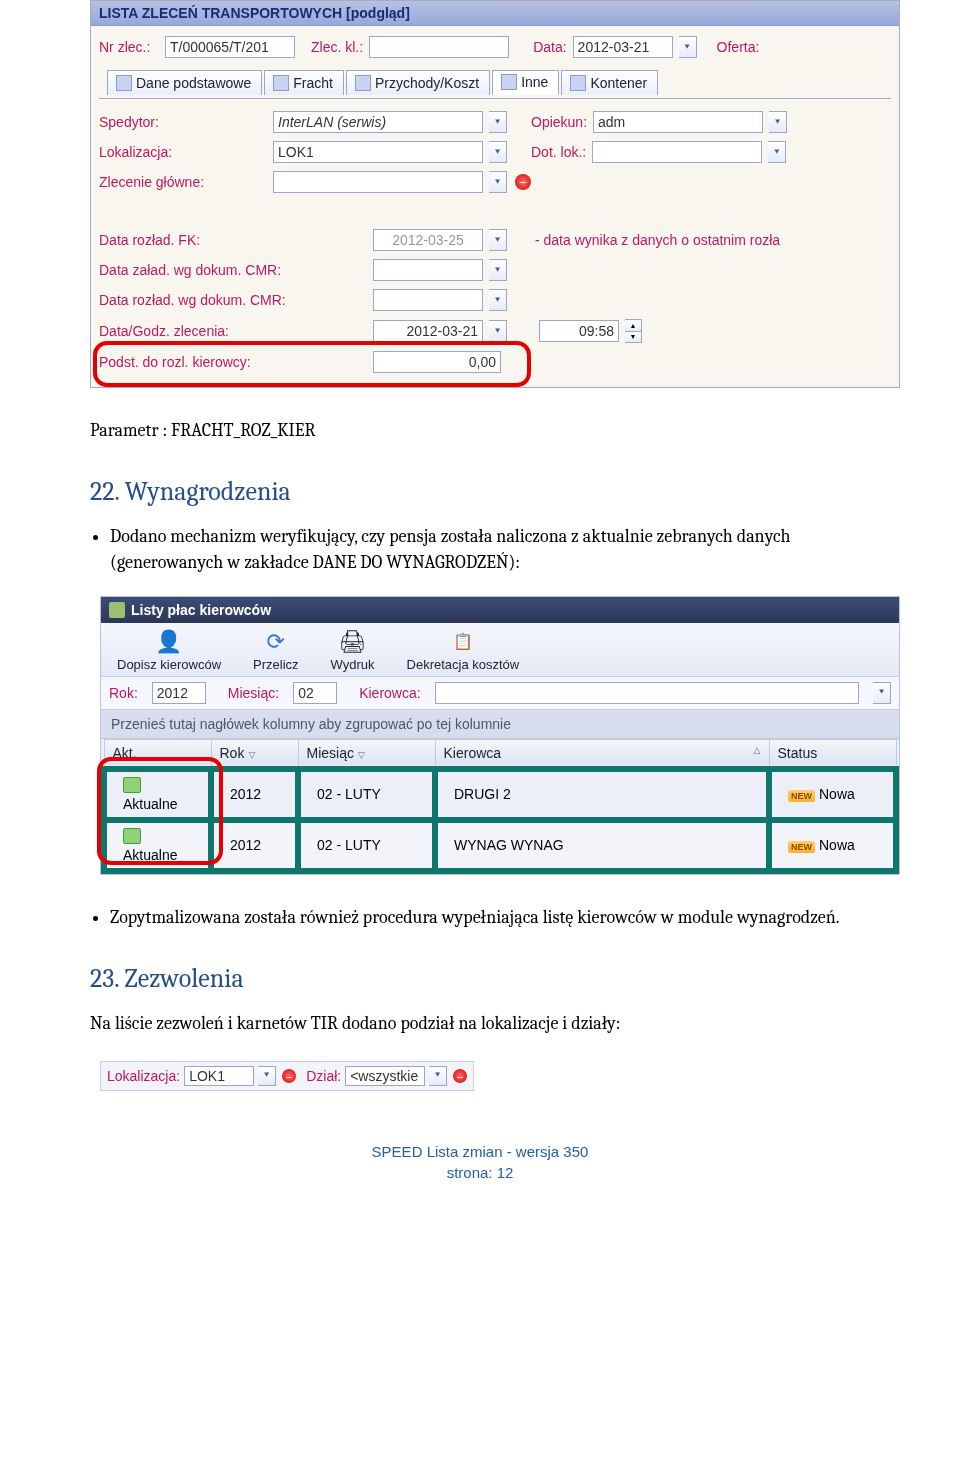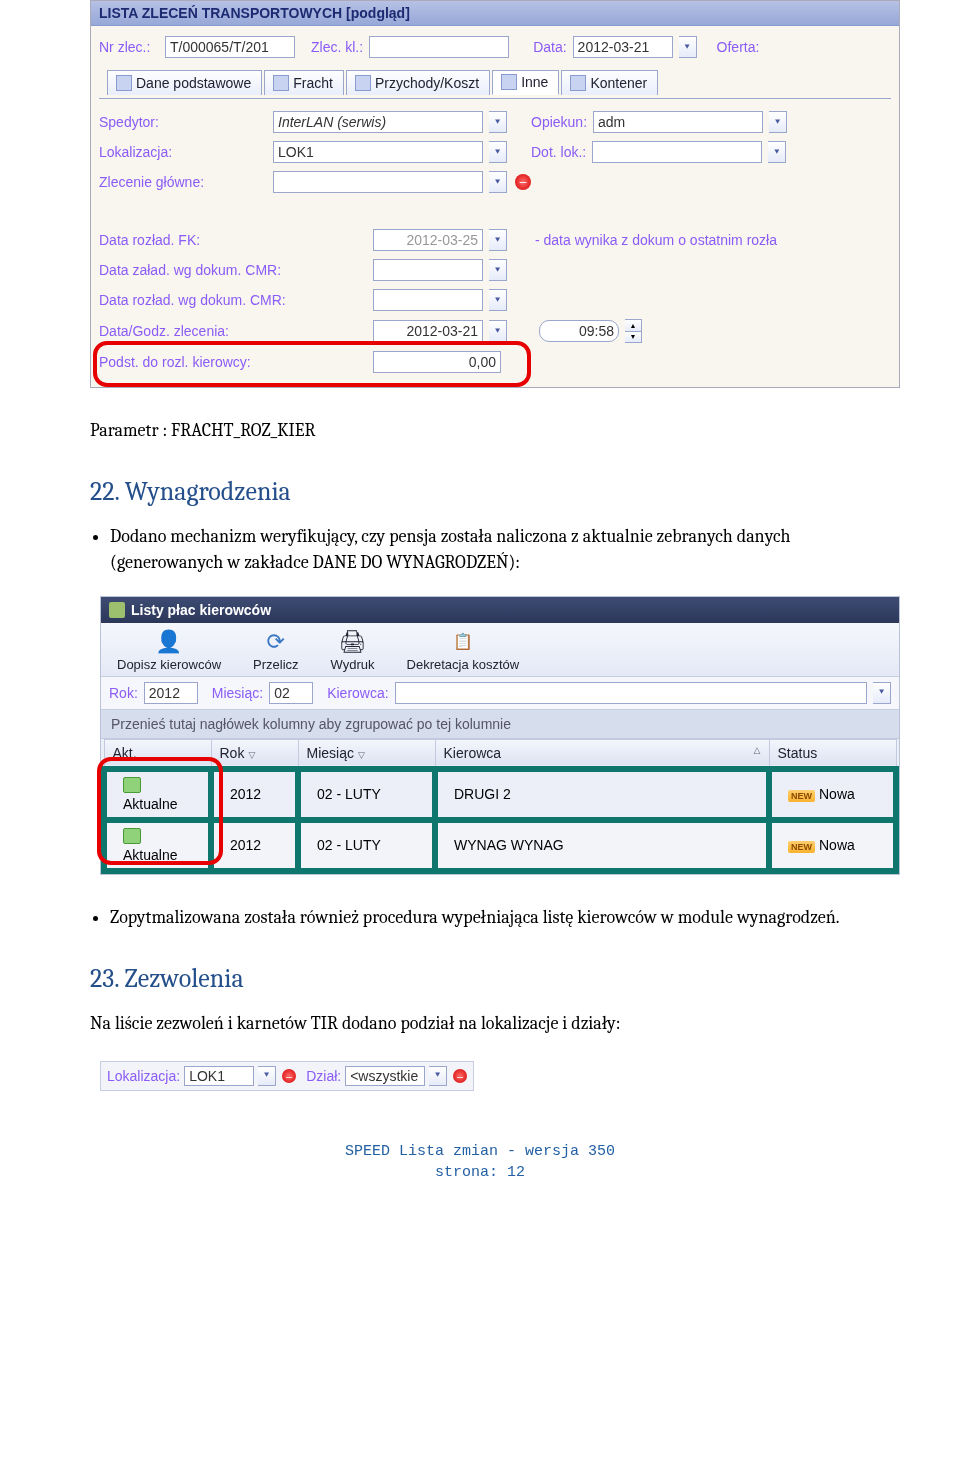--- a/index.html
+++ b/index.html
@@ -45,21 +45,21 @@
     position: relative;
   }
   .form-row {
     display: flex;
     align-items: center;
     gap: 6px;
     padding: 4px 0;
     flex-wrap: nowrap;
   }
   .form-label {
-    color: #8b5cf6;
+    color: #be185d;
     font-size: 14px;
     white-space: nowrap;
   }
   .form-field {
     border: 1px solid #9aa6cc;
     background: #fff;
     height: 22px;
     line-height: 22px;
     padding: 0 4px;
     font-size: 14px;
@@ -208,21 +208,21 @@
   }
   .toolbtn .tb-icon {
     width: 28px; height: 26px;
     display: flex; align-items: center; justify-content: center;
     font-size: 22px;
   }
   .filter-row {
     display: flex;
     align-items: center;
     padding: 5px 8px;
-    gap: 6px;
+    gap: 14px;
     background: #f5f7fc;
     border-bottom: 1px solid #c7cee3;
   }
   .group-bar {
     background: #d6dded;
     color: #556;
     padding: 6px 10px;
     font-size: 14px;
     border-bottom: 1px solid #c3cadf;
   }
@@ -279,21 +279,21 @@
     background: #f2f4fa;
     border: 1px solid #c7cee3;
     padding: 4px 6px;
     gap: 4px;
     font-family: Tahoma, Verdana, sans-serif;
     font-size: 13px;
   }
   
   .footer {
     text-align: center;
-    font-family: Liberation Mono, monospace;
+    font-family: Liberation Sans, sans-serif;
     color: #2460a4;
     font-size: 15px;
     margin-top: 50px;
     line-height: 1.4;
   }
 </style>
 </head>
 <body>
 
 <div class="page">
@@ -362,43 +362,43 @@
             <span class="form-label" style="width:168px">Zlecenie główne:</span>
             <input class="form-field" style="width: 210px;">
             <span class="drop-btn">⯆</span>
             <span class="minus-icon">–</span>
           </div>
 
           <div style="height:28px"></div>
 
           <div class="form-row">
             <span class="form-label" style="width:268px">Data rozład. FK:</span>
-            <input class="form-field gray" style="width: 110px; text-align: right;" value="2012-03-25">
-            <span class="drop-btn">⯆</span>
-            <span class="form-label" style="margin-left:22px">-  data wynika z dokum o ostatnim rozła</span>
+            <input class="form-field gray" style="width: 110px; text-align: center;" value="2012-03-25">
+            <span class="drop-btn">⯆</span>
+            <span class="form-label" style="margin-left:22px">-  data wynika z danych o ostatnim rozła</span>
           </div>
 
           <div class="form-row">
             <span class="form-label" style="width:268px">Data załad. wg dokum. CMR:</span>
             <input class="form-field" style="width: 110px;">
             <span class="drop-btn">⯆</span>
           </div>
 
           <div class="form-row">
             <span class="form-label" style="width:268px">Data rozład. wg dokum. CMR:</span>
             <input class="form-field" style="width: 110px;">
             <span class="drop-btn">⯆</span>
           </div>
 
           <div class="form-row">
             <span class="form-label" style="width:268px">Data/Godz. zlecenia:</span>
             <input class="form-field" style="width: 110px; text-align: right;" value="2012-03-21">
             <span class="drop-btn">⯆</span>
             <span style="width:20px"></span>
-            <input class="form-field" style="width: 80px; text-align: right; border-radius: 10px;" value="09:58">
+            <input class="form-field" style="width: 80px; text-align: right;" value="09:58">
             <div class="spinner-btns">
                 <div>▲</div>
                 <div>▼</div>
               </div>
           </div>
 
           <div class="form-row" style="position:relative">
             <span class="form-label" style="width:268px">Podst. do rozl. kierowcy:</span>
             <input class="form-field" style="width: 128px; text-align: right;" value="0,00">
             <div class="red-highlight" style="left:-6px; top:-6px; width:430px; height:38px;"></div>

